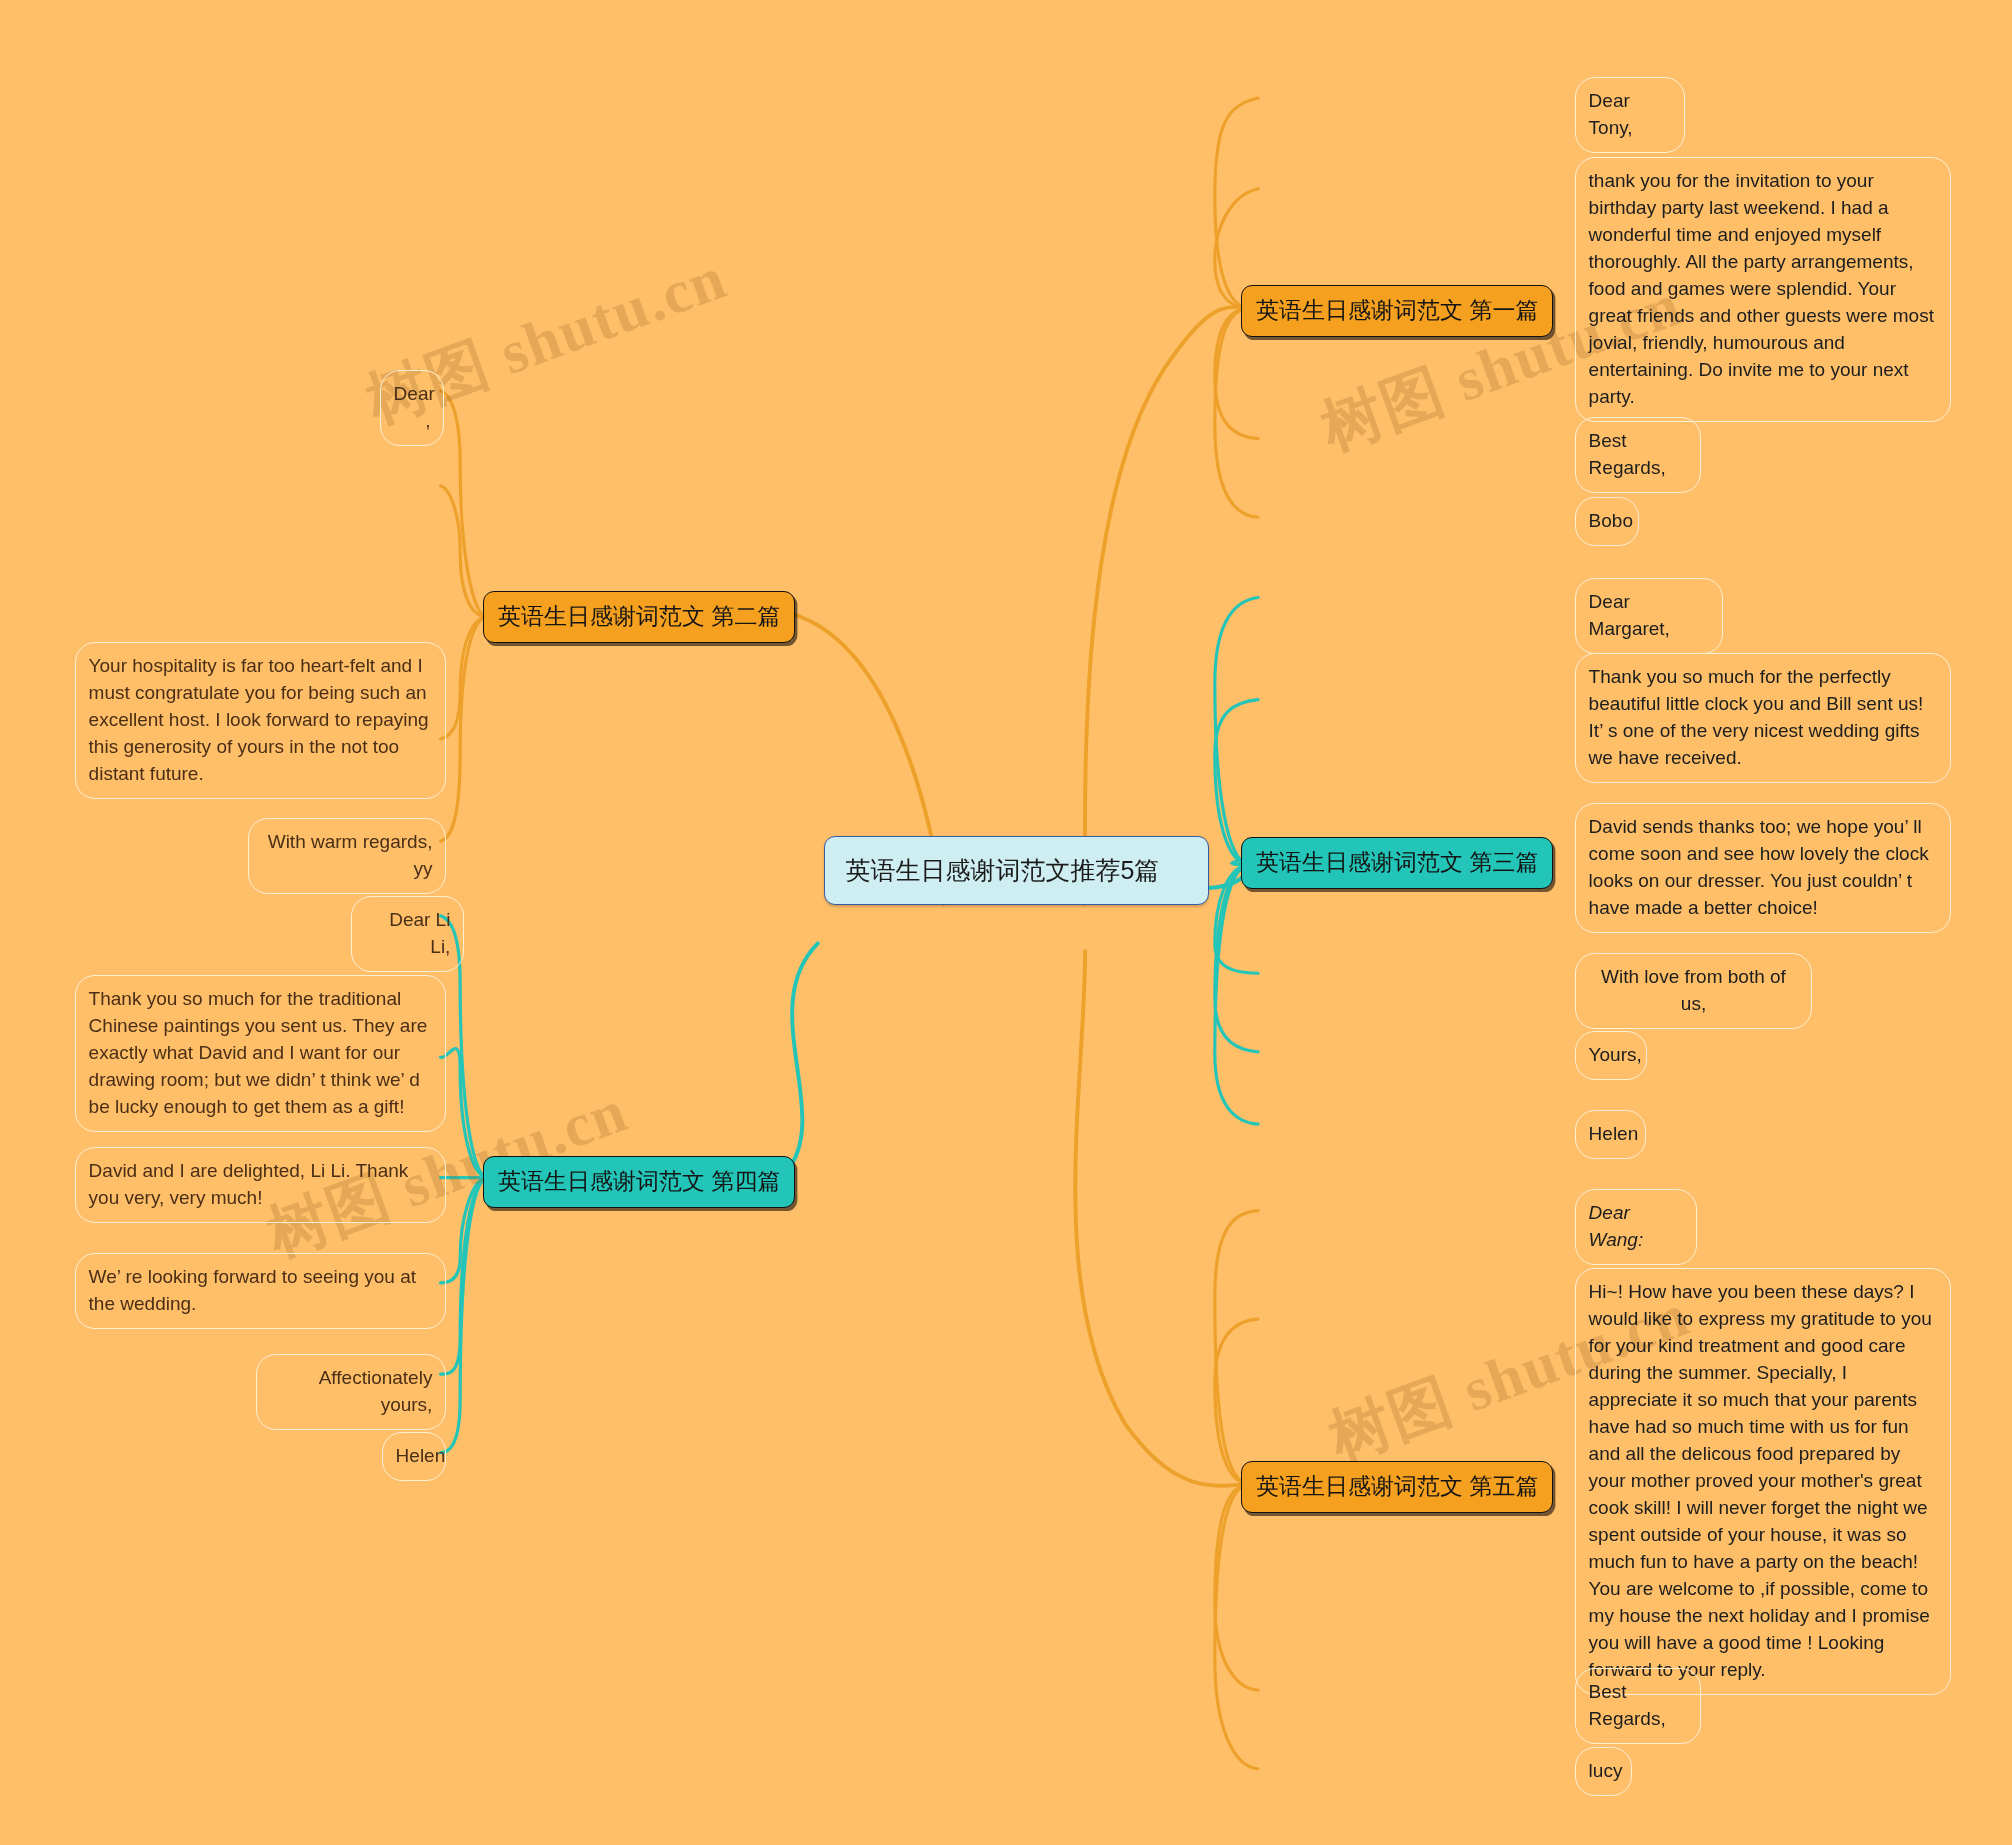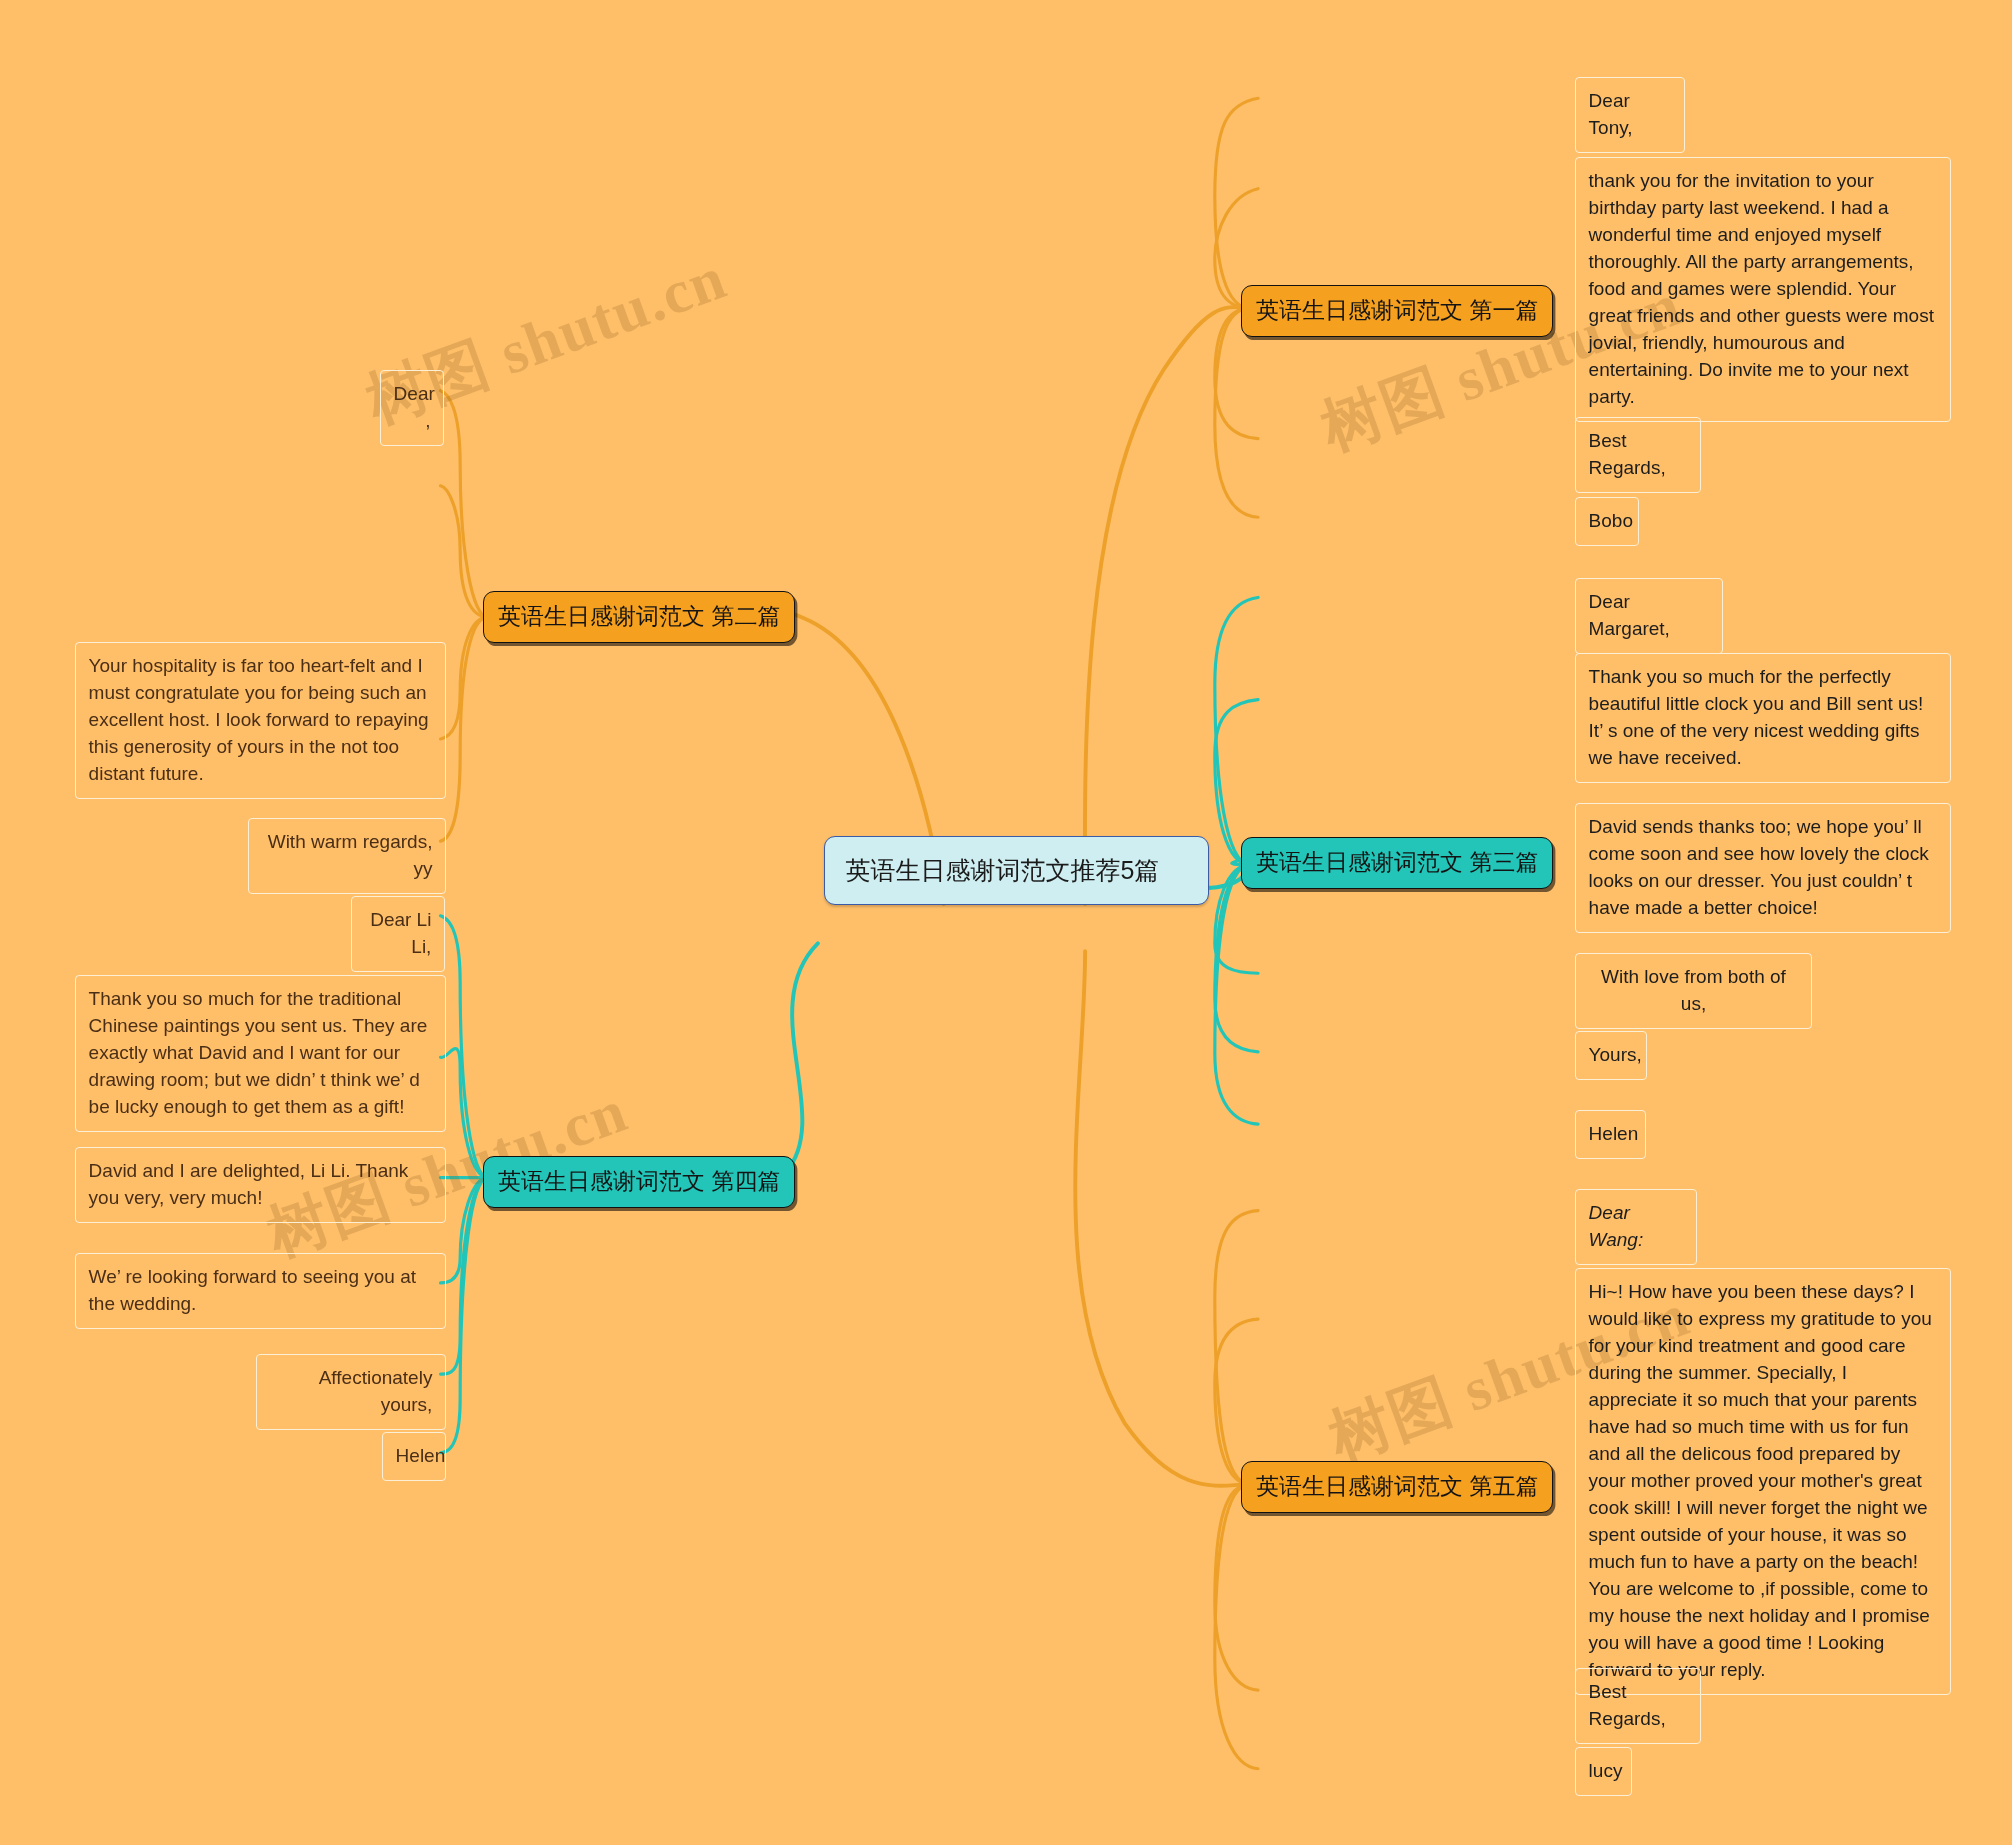--- a/index.html
+++ b/index.html
@@ -47,21 +47,21 @@
     color:#141414;
     white-space:nowrap;
     box-shadow:2.4px 3.1px 0 rgba(0,0,0,.55);
     border:1.6px solid #111;
   }
   .branch.orange{background:#F5A01E;}
   .branch.teal{background:#22C5B7;}
 
   .leaf{
     border:1.6px solid #FBEFD5;
-    border-radius:4px;
+    border-radius:20px;
     background:transparent;
     color:#4A2E16;
     font-size:19px;
     line-height:1.42;
     padding:10.2px 12.6px;
     box-sizing:border-box;
   }
   .leaf.dark{color:#1d1d1d;}
   .leaf.ra{text-align:right;}
 </style>
@@ -138,21 +138,21 @@
 
   <div class="node leaf dark" style="left:1575px;top:578px;width:148px;">Dear Margaret,</div>
   <div class="node leaf dark" style="left:1575px;top:653px;width:376px;">Thank you so much for the perfectly beautiful little clock you and Bill sent us! It’ s one of the very nicest wedding gifts we have received.</div>
   <div class="node leaf dark" style="left:1575px;top:803px;width:376px;">David sends thanks too; we hope you’ ll come soon and see how lovely the clock looks on our dresser. You just couldn’ t have made a better choice!</div>
   <div class="node leaf dark" style="left:1575px;top:953px;width:237px;text-align:center;">With love from both of us,</div>
   <div class="node leaf dark" style="left:1575px;top:1031px;width:72px;">Yours,</div>
   <div class="node leaf dark" style="left:1575px;top:1110px;width:71px;">Helen</div>
 
   <div class="node branch teal" style="left:483px;top:1156px;">英语生日感谢词范文 第四篇</div>
 
-  <div class="node leaf ra" style="left:351px;top:896px;width:94px;">Dear Li Li,</div>
+  <div class="node leaf ra" style="left:351px;top:896px;width:113px;">Dear Li Li,</div>
   <div class="node leaf" style="left:75px;top:975px;width:371px;">Thank you so much for the traditional Chinese paintings you sent us. They are exactly what David and I want for our drawing room; but we didn’ t think we’ d be lucky enough to get them as a gift!</div>
   <div class="node leaf" style="left:75px;top:1147px;width:371px;">David and I are delighted, Li Li. Thank you very, very much!</div>
   <div class="node leaf" style="left:75px;top:1253px;width:371px;">We’ re looking forward to seeing you at the wedding.</div>
   <div class="node leaf ra" style="left:256px;top:1354px;width:190px;">Affectionately yours,</div>
   <div class="node leaf ra" style="left:382px;top:1432px;width:64px;">Helen</div>
 
   <div class="node branch orange" style="left:1241px;top:1461px;">英语生日感谢词范文 第五篇</div>
 
   <div class="node leaf dark" style="left:1575px;top:1189px;width:122px;font-style:italic;">Dear Wang:</div>
   <div class="node leaf dark" style="left:1575px;top:1268px;width:376px;">Hi~! How have you been these days? I would like to express my gratitude to you  for your kind treatment and good care during the summer. Specially, I appreciate it so much that your parents have had so much time with us for fun and all the delicous food prepared by your mother proved your mother's great cook skill! I will never forget the night we  spent outside of your house, it was so much fun to have a party on the beach! You are welcome to ,if possible, come to my house the next holiday and I promise you will have a good time ! Looking forward to your reply.</div>

